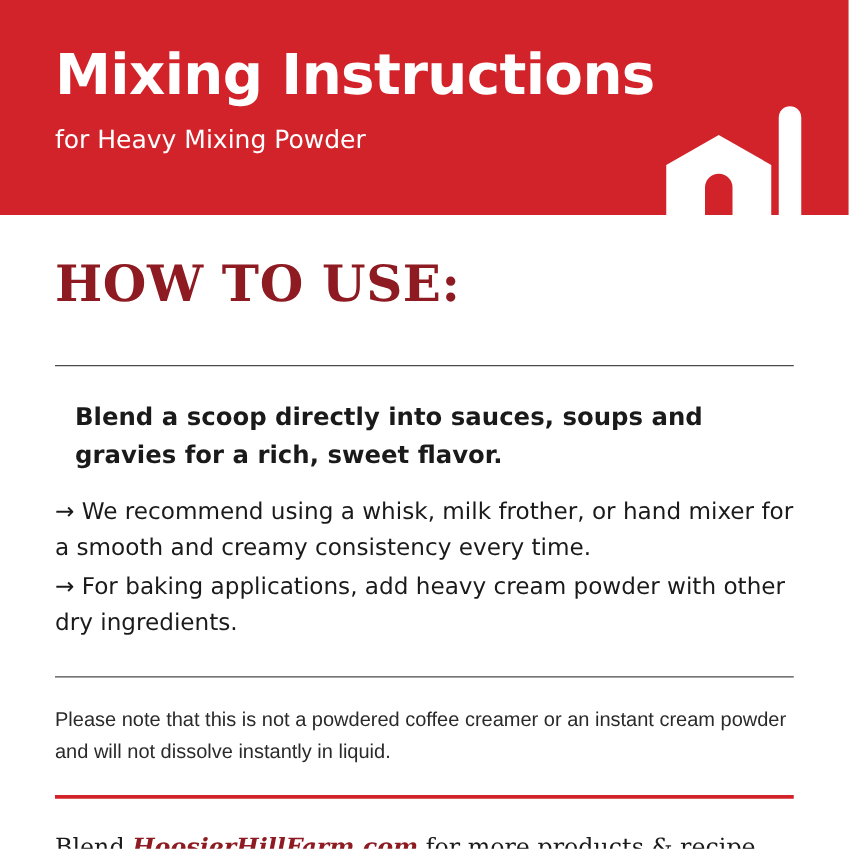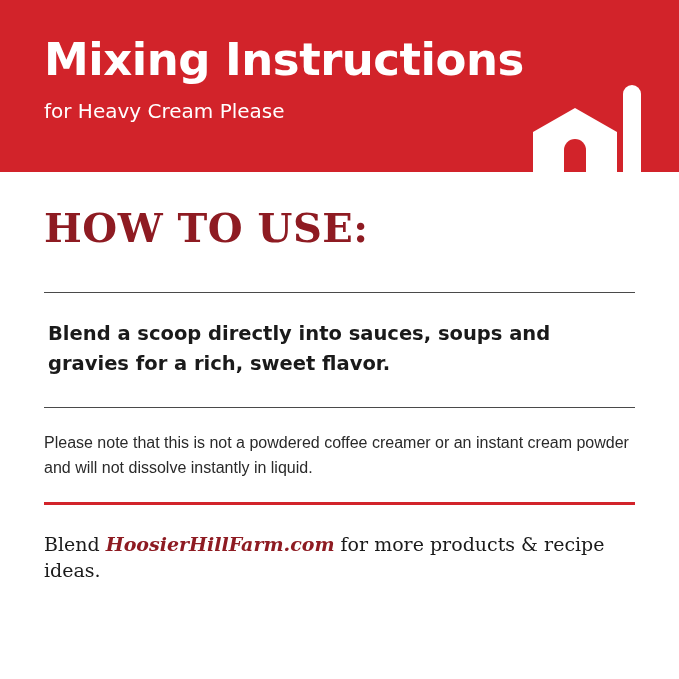--- a/index.html
+++ b/index.html
@@ -89,21 +89,21 @@
 
   .instructions {
     margin-top: 26px;
   }
   .lead {
     color: #1a1a1a;
     font-family: "DejaVu Sans", sans-serif;
     font-weight: bold;
     font-size: 19.5px;
     line-height: 30px;
-    margin: 4px;
+    margin: 16px;
     max-width: 580px;
   }
   .bullet-line {
     color: #1a1a1a;
     font-family: "DejaVu Sans", sans-serif;
     font-weight: normal;
     font-size: 18.5px;
     line-height: 29px;
     margin: 2px 0 0 0;
     max-width: 592px;
@@ -133,21 +133,21 @@
     font-style: italic;
   }
 </style>
 </head>
 <body>
 
 <div class="page">
 
   <div class="header">
     <h1 class="header-title">Mixing Instructions</h1>
-    <div class="header-sub">for Heavy Cream Please</div>
+    <div class="header-sub">for Heavy Mixing Powder</div>
 
     <span class="barn-art">
       <svg width="120" height="92" viewBox="0 0 120 92" xmlns="http://www.w3.org/2000/svg">
 
         <path d="M92 14 a9 9 0 0 1 18 0 v78 h-18 z" fill="#ffffff"></path>
 
         <path d="M2 52 L44 28 L86 52 L86 92 L2 92 Z" fill="#ffffff"></path>
 
         <path d="M33 70 a11 11 0 0 1 22 0 v22 h-22 z" fill="#d2232a"></path>
       </svg>
@@ -155,20 +155,22 @@
   </div>
 
   <div class="body-wrap">
 
     <div class="how-to-use">HOW TO USE:</div>
 
     <div class="rule"></div>
 
     <div class="instructions">
       <p class="lead">Blend a scoop directly into sauces, soups and gravies for a rich, sweet flavor.</p>
+      <p class="bullet-line">→ We recommend using a whisk, milk frother, or hand mixer for a smooth and creamy consistency every time.</p>
+      <p class="bullet-line">→ For baking applications, add heavy cream powder with other dry ingredients.</p>
     </div>
 
     <div class="rule thin-bottom"></div>
 
     <p class="note">Please note that this is not a powdered coffee creamer or an instant cream powder and will not dissolve instantly in liquid.</p>
 
     <div class="rule-red"></div>
 
     <p class="footer-line"><span>Blend </span><a class="footer-link" href="#">HoosierHillFarm.com</a><span> for more products &amp; recipe ideas.</span></p>
 

